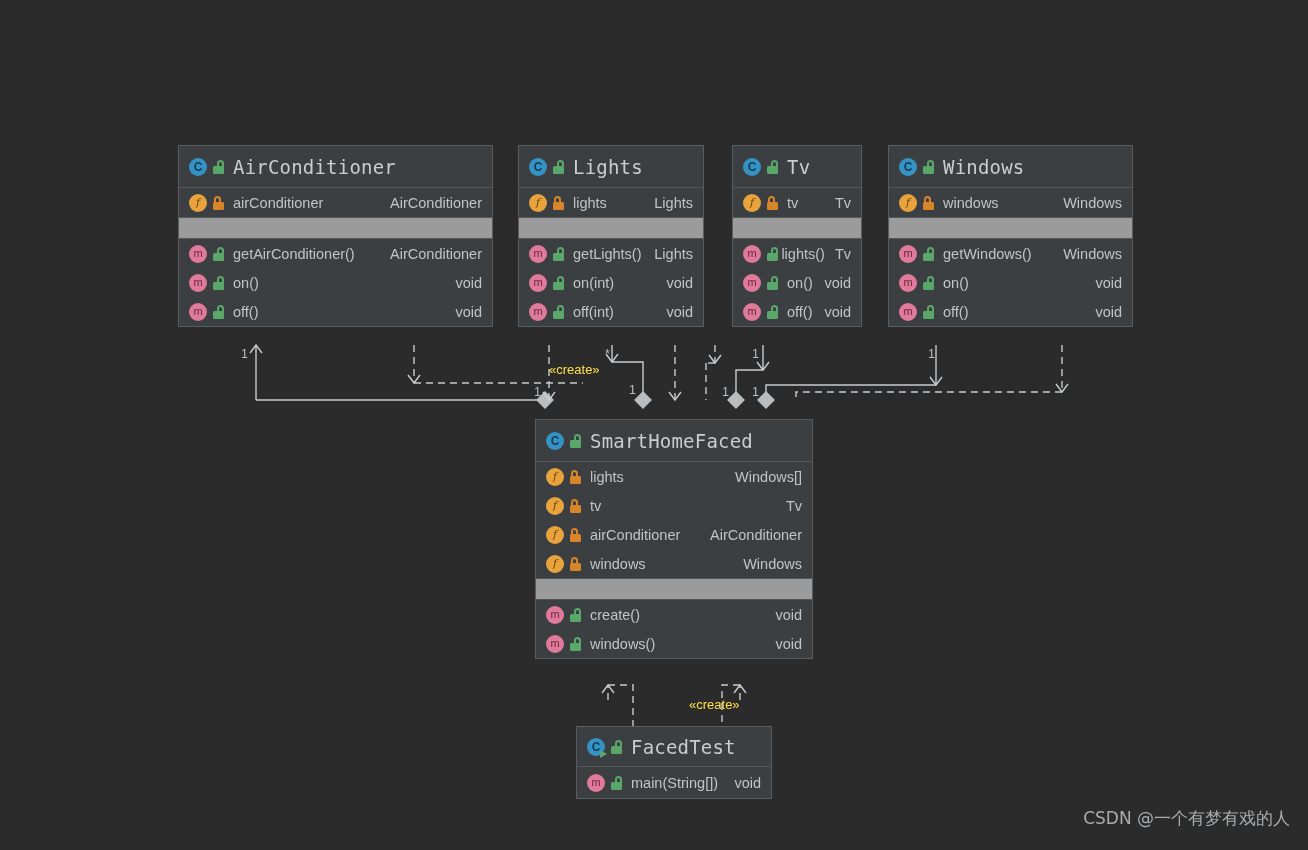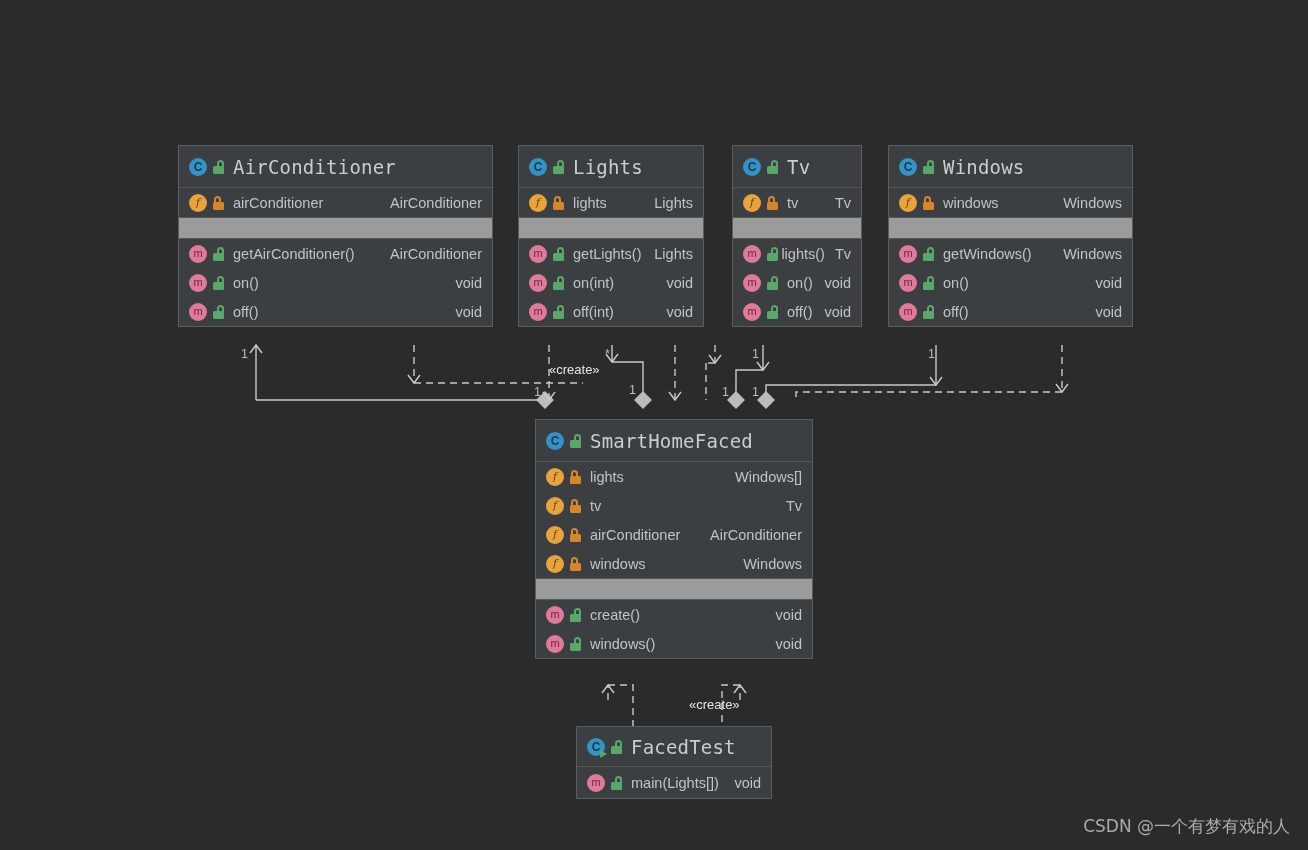--- a/index.html
+++ b/index.html
@@ -153,29 +153,29 @@
 
   
   .edge-label {
     position: absolute;
     color: #b9bdc0;
     font-size: 12.5px;
     font-family: "Liberation Sans", sans-serif;
     white-space: nowrap;
   }
   .edge-label.stereo {
-    color: #e5e5e5;
+    color: #fde047;
     font-size: 13px;
   }
 
   
   #watermark {
     position: absolute;
     right: 18px;
-    bottom: 12px;
+    bottom: 20px;
     color: #a7abae;
     font-size: 17px;
     font-family: "DejaVu Sans", sans-serif;
     white-space: nowrap;
   }
 </style>
 </head>
 <body>
 
 <div id="canvas">
@@ -618,21 +618,21 @@
     </div>
     <div class="methods-block">
       <div class="uml-row" style="height:31px;">
         <span class="ic">
             <span class="ic-badge ic-method">m</span>
           </span>
         <span class="lock lock-public">
             <span class="shackle"></span>
             <span class="body"></span>
           </span>
-        <span class="r-name">main(Lights[])</span>
+        <span class="r-name">main(String[])</span>
         <span class="r-type">void</span>
       </div>
     </div>
   </div>
 
   <div id="watermark">CSDN @一个有梦有戏的人</div>
 
 </div>
 
 </body></html>

